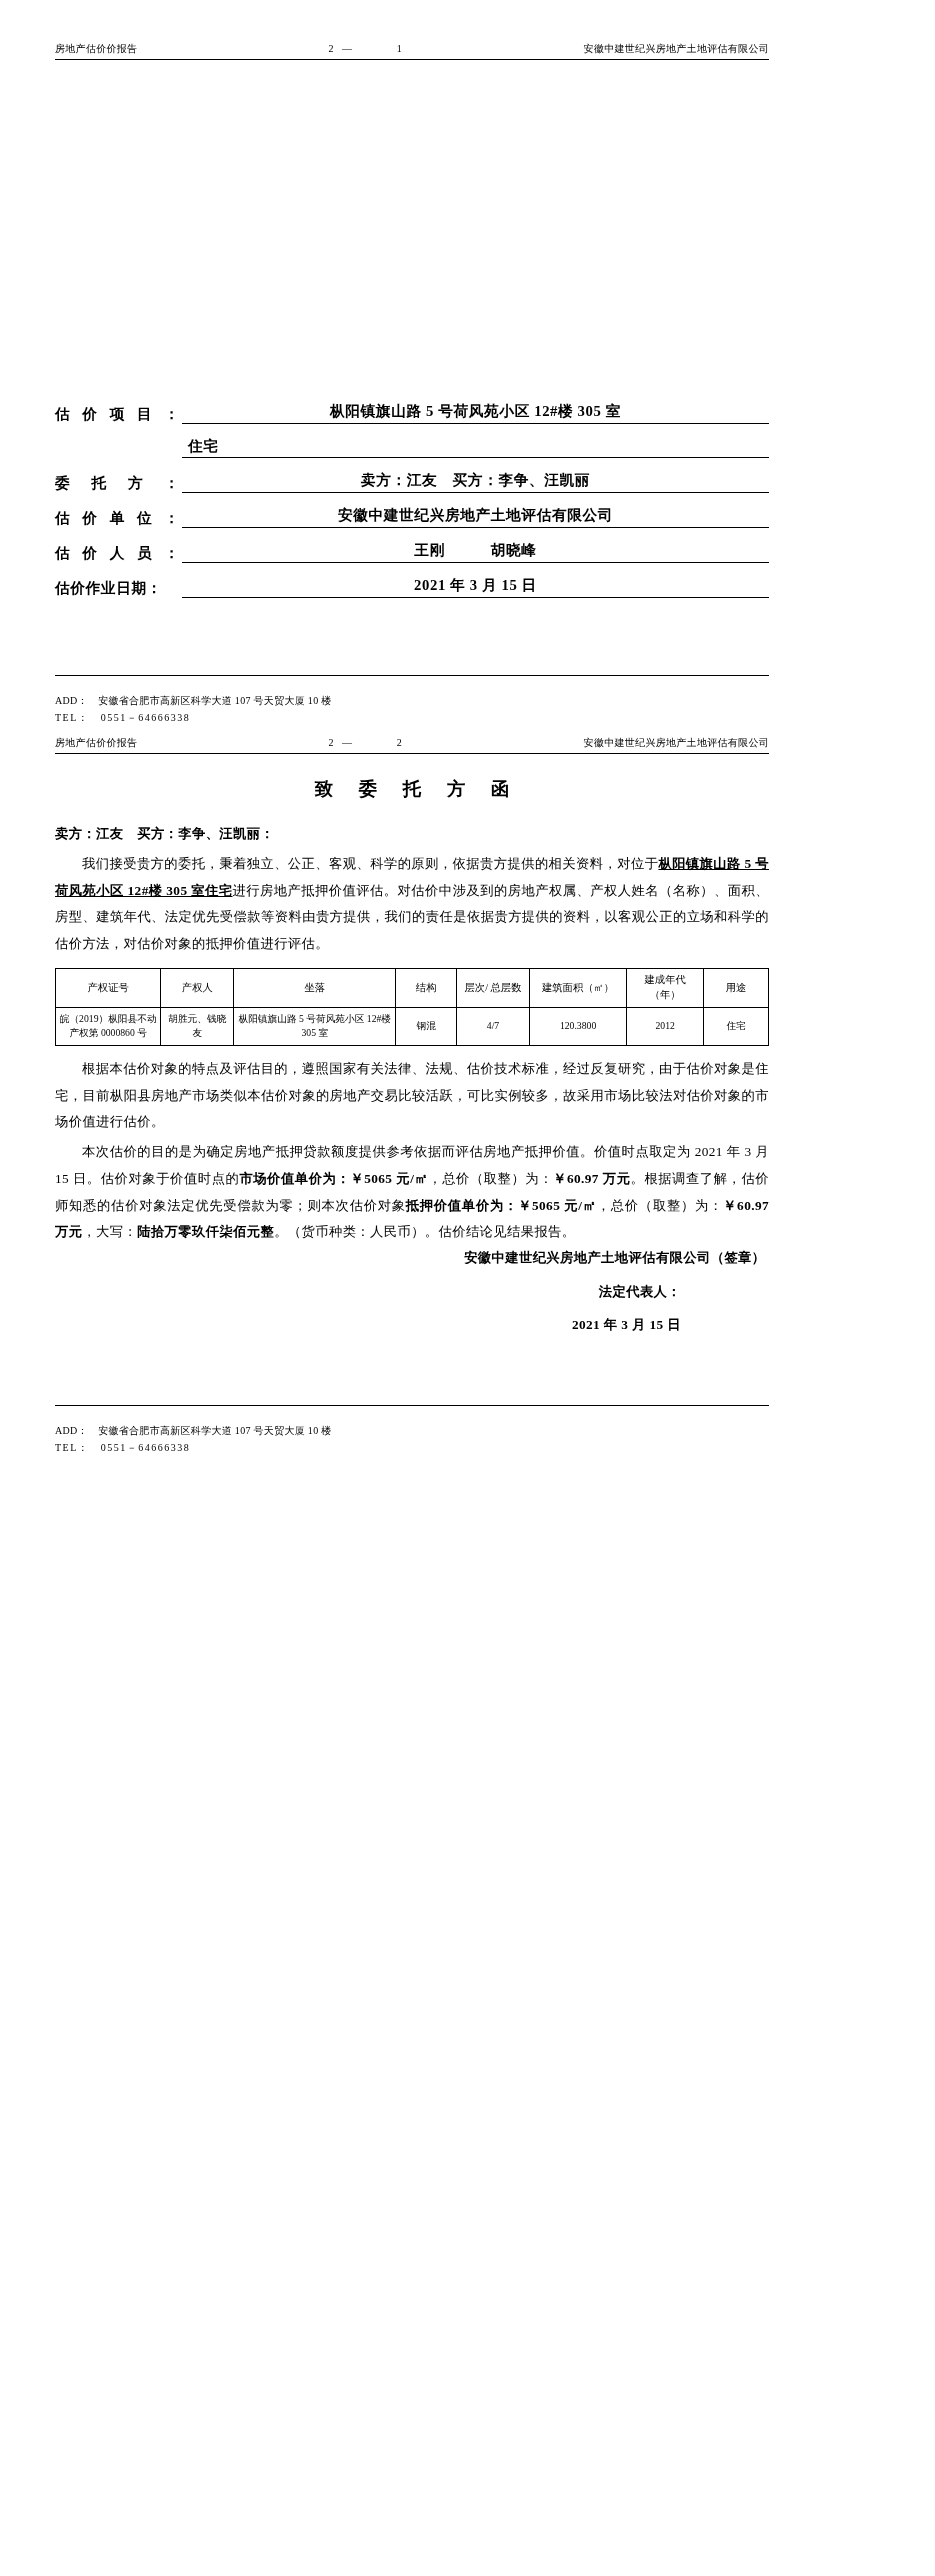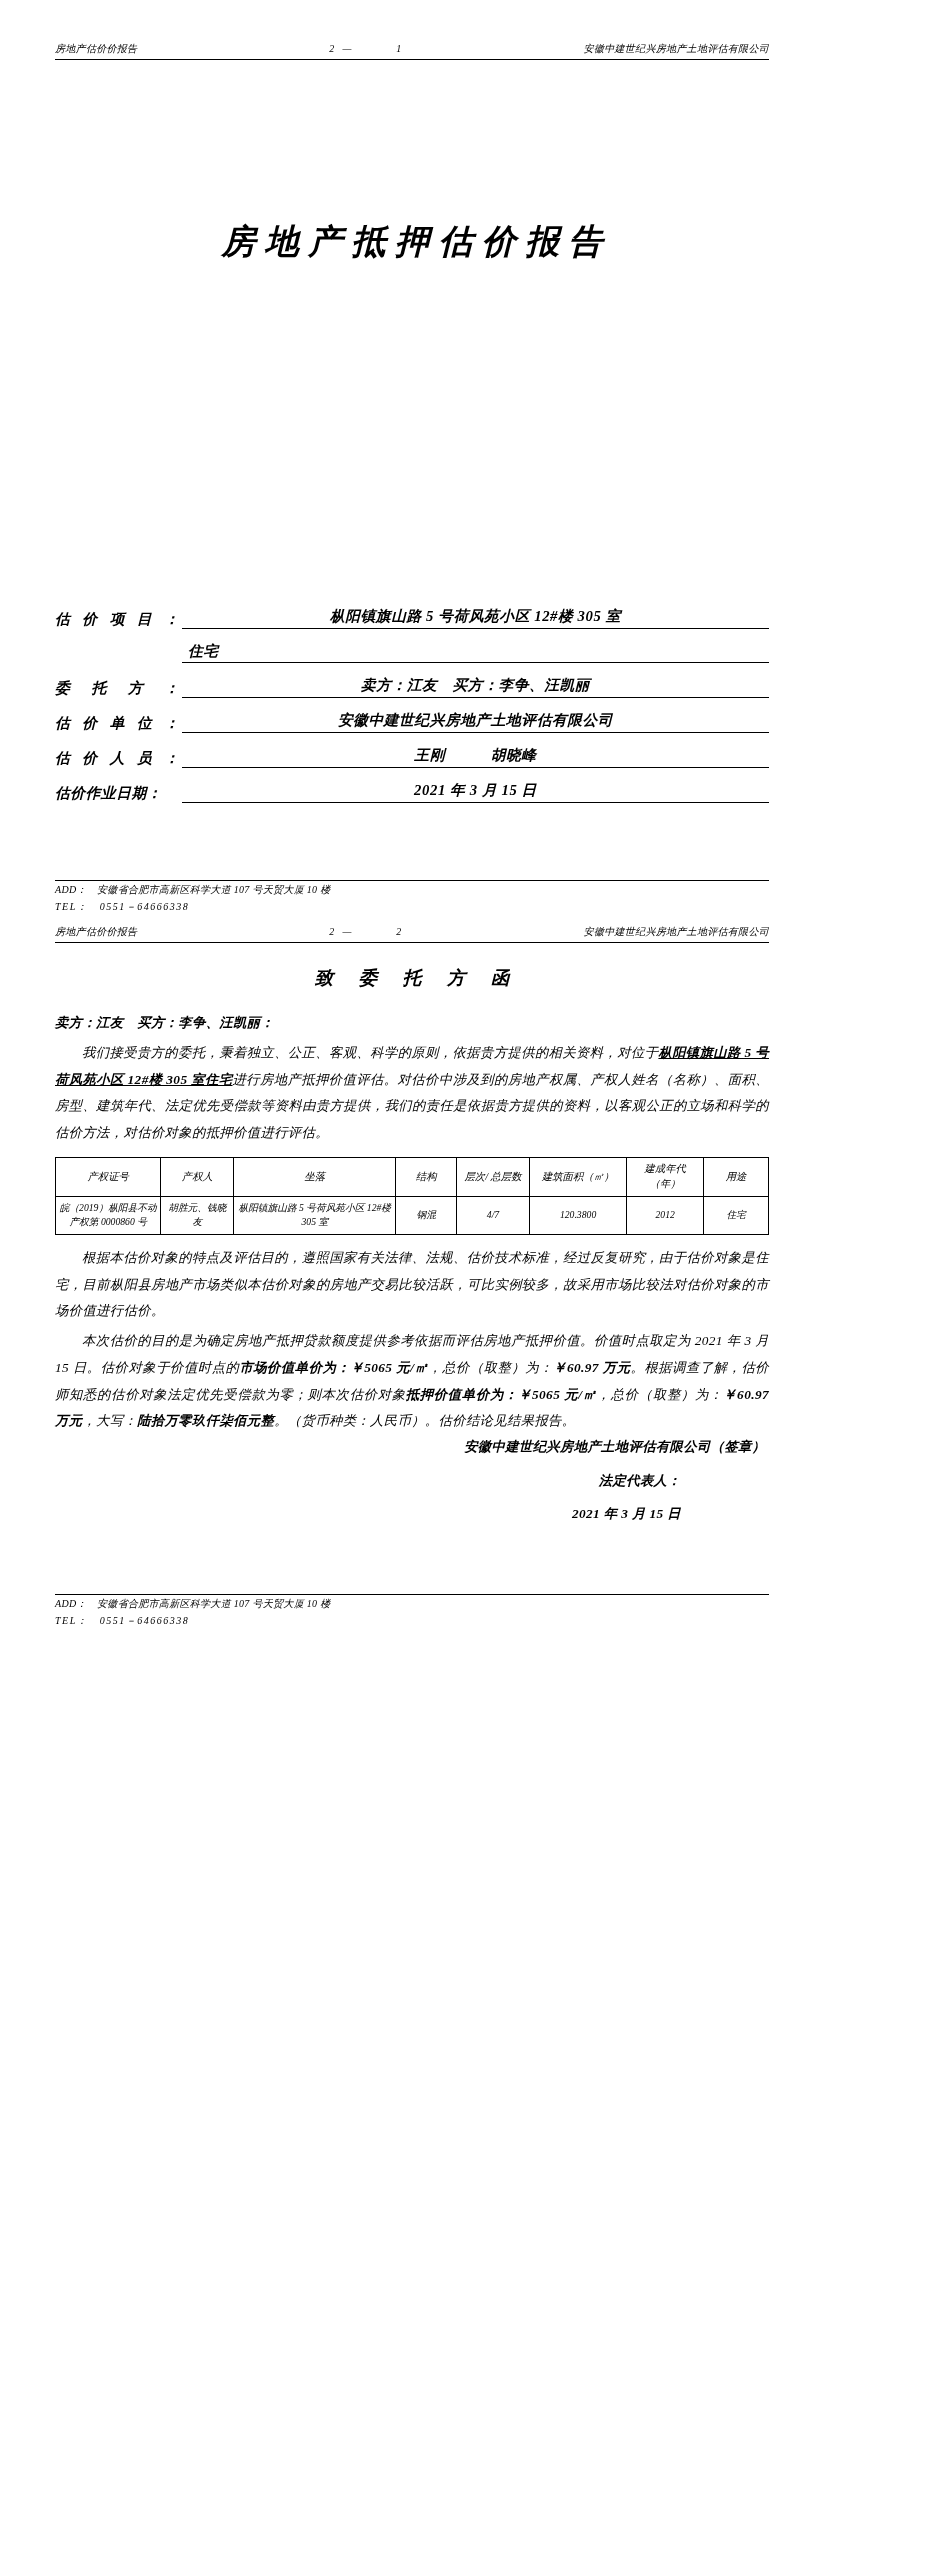--- a/index.html
+++ b/index.html
@@ -10,21 +10,20 @@
   body {
     width: 936px;
     font-family: "Liberation Serif", "DejaVu Serif", serif;
     color: #000000;
     -webkit-font-smoothing: antialiased;
   }
   .page {
     width: 824px;
     position: relative;
     background: #ffffff;
-    font-style: italic;
   }
   .sheet {
     width: 714px;
     margin: 0 auto;
     position: relative;
   }
 
   
   .runhead {
     display: flex;
@@ -41,21 +40,21 @@
     flex: 1;
     text-align: center;
     letter-spacing: 8.3px;
     padding-left: 17.7px;
   }
   .runhead .rh-right { white-space: nowrap; }
 
   
   .foot {
     border-top: 1.2px solid #000;
-    padding-top: 0;
+    padding-top: 16px;
     font-size: 10px;
     line-height: 1.7;
     letter-spacing: 0.3px;
   }
   .foot .ln { white-space: pre; }
   .foot .ln.t { letter-spacing: 1.5px; }
 
   
   .qr-wrap {
     position: absolute;
@@ -233,21 +232,20 @@
 <div class="page">
   <div class="sheet" style="padding-top:42px;">
 
     <div class="runhead">
       <div class="rh-left">房地产估价价报告</div>
       <div class="rh-center">2—　　1</div>
       <div class="rh-right">安徽中建世纪兴房地产土地评估有限公司</div>
     </div>
 
 
-    <div class="cover-title">房地产抵押估价报告</div>
 
     <div class="cover-fields">
 
       <div class="cf-row">
         <div class="cf-label">
           <span>估</span>
             <span>价</span>
             <span>项</span>
             <span>目</span>
             <span class="cf-colon">：</span>

